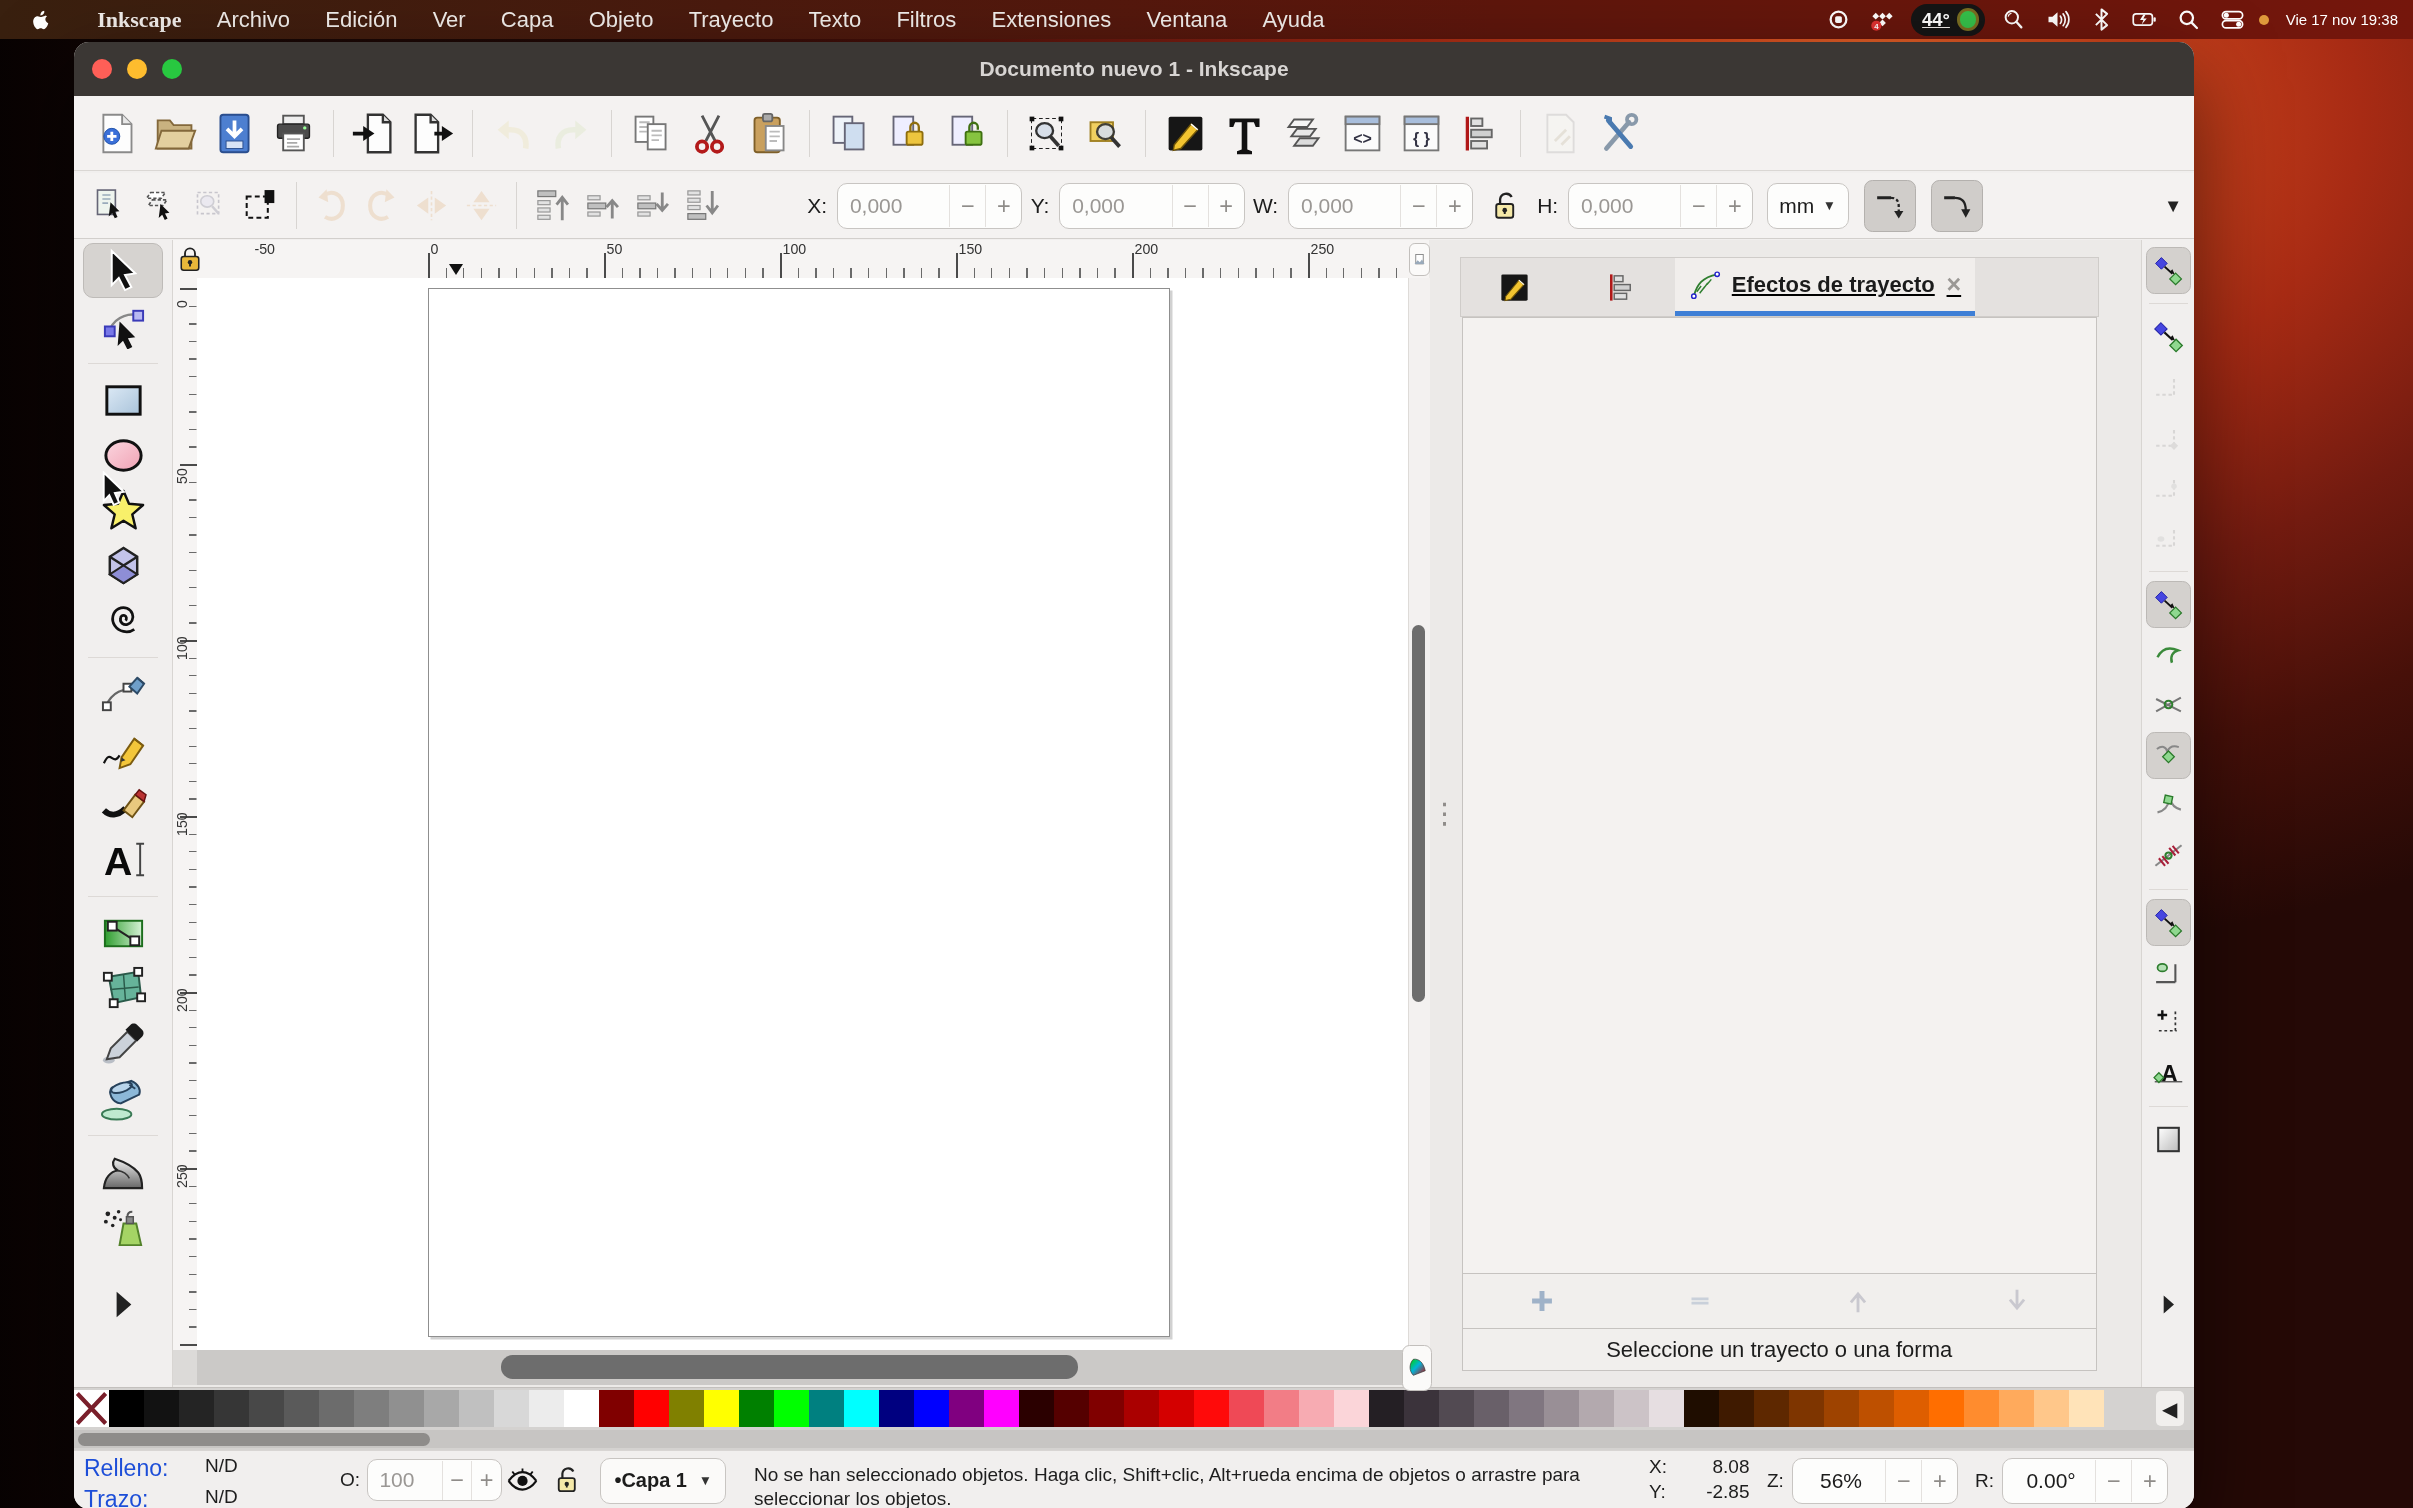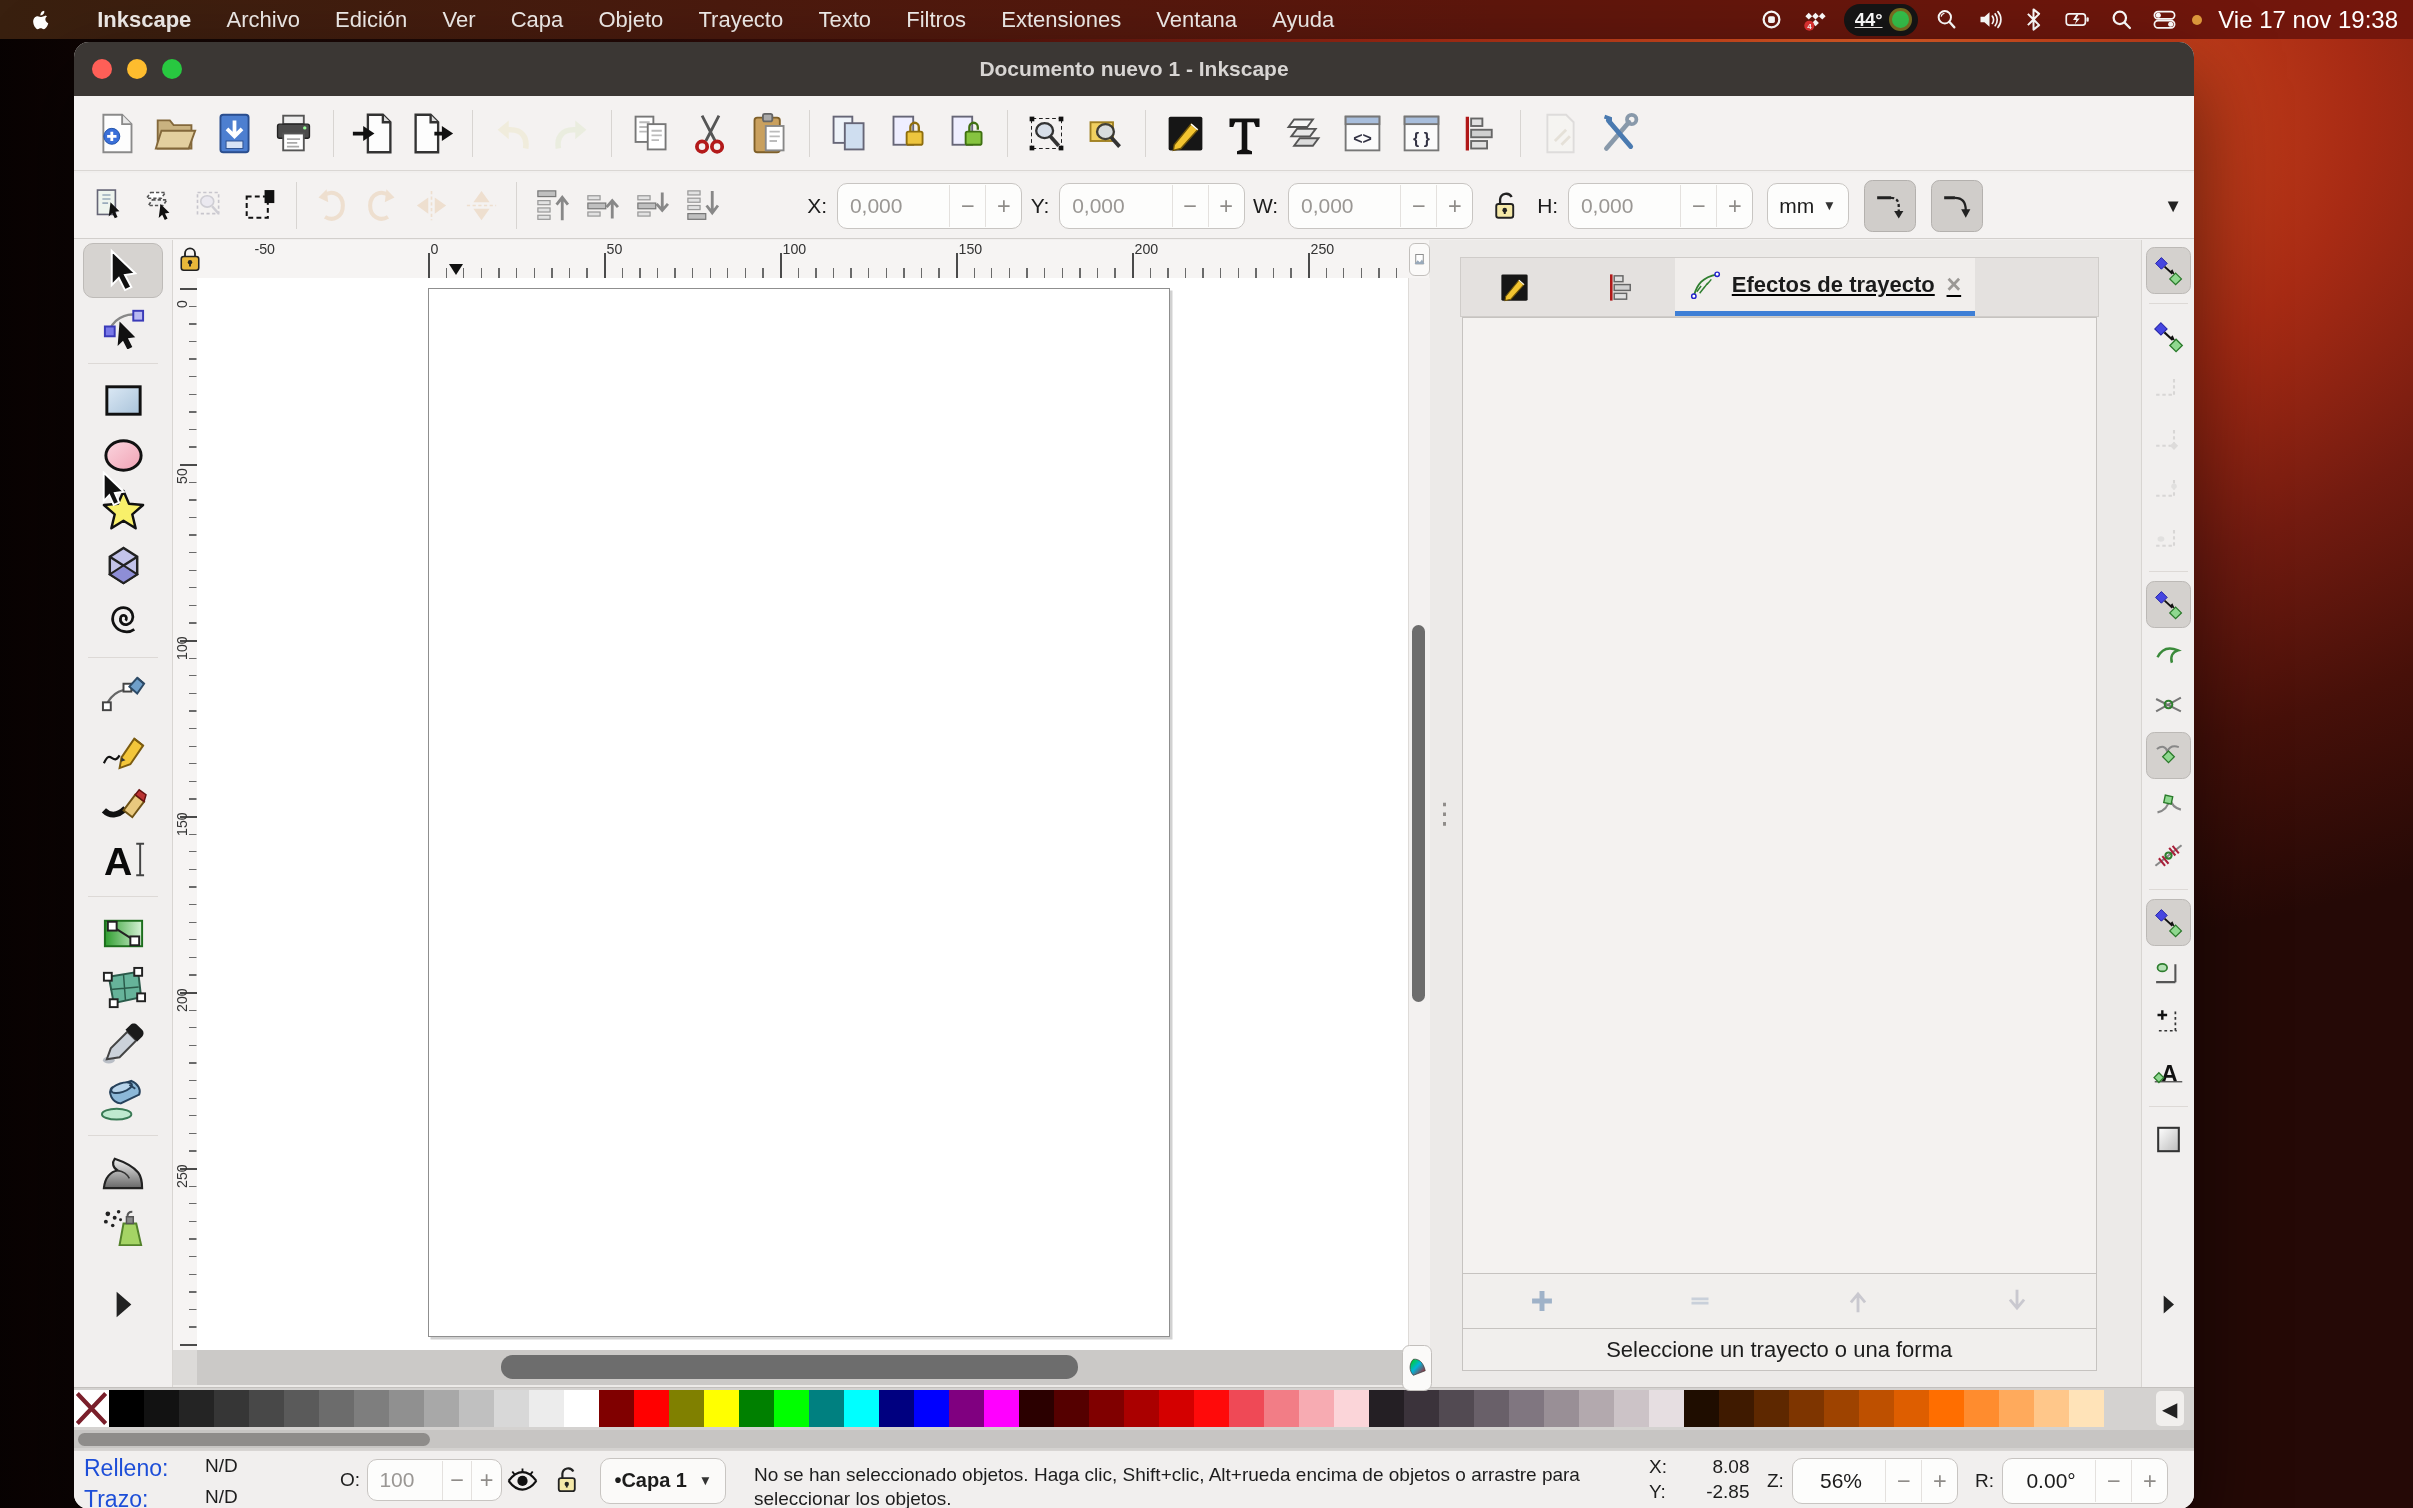--- a/index.html
+++ b/index.html
@@ -6,31 +6,31 @@
     font-family:"Liberation Sans",sans-serif;-webkit-font-smoothing:antialiased;}
   #screen{position:relative;width:2413px;height:1508px;
     background:
       linear-gradient(90deg, rgba(5,2,2,.9) 0%, rgba(10,4,3,.45) 12%, rgba(0,0,0,0) 30%),
       radial-gradient(1257px 838px at 78% 8%, #f07430 0%, #d34a1e 16%, #a82b14 38%, #731b10 58%, #471009 78%, #250906 100%),
       #1a0705;}
   
   #menubar{position:absolute;left:0;top:0;width:2413px;height:39px;display:flex;align-items:center;
     background:linear-gradient(90deg,#39200f 0%,#4b1a0e 30%,#5e160c 62%,#75160c 100%);color:#f3efec;}
   .menu-item{padding:0 17.6px;font-size:22px;line-height:39px;cursor:default;}
-  .menu-item.app{font-weight:bold;padding-left:15px;}
+  .menu-item.app{font-weight:bold;padding-left:15px;font-family:Liberation Serif, serif;}
   #apple-menu{width:47px;display:flex;justify-content:center;align-items:center;}
   #menu-right{margin-left:auto;display:flex;align-items:center;gap:6.7px;padding-right:15px;}
   .mstatus{width:37px;height:34px;display:flex;align-items:center;justify-content:center;position:relative;}
   .mstatus svg{width:27px;height:27px;}
   #battery-widget{display:flex;align-items:center;gap:6.7px;background:#151515;border-radius:17px;
     height:32px;padding:0 5.9px 0 11px;margin:0 3.4px;text-decoration:underline;}
   #battery-widget .deg{color:#fff;font-size:18.4px;font-weight:bold;}
   #battery-widget .gauge{width:22.6px;height:22.6px;border-radius:50%;background:#35c04a;border:3.4px solid #7a6e22;box-sizing:border-box;}
   #notif-dot{width:10px;height:10px;border-radius:50%;background:#e09a3c;margin:0 5px 0 1.7px;}
-  #clock{font-size:24px;color:#fff;padding-left:5px;white-space:nowrap;}
+  #clock{font-size:15px;color:#fff;padding-left:5px;white-space:nowrap;}
   
   #window{position:absolute;left:74px;top:42px;width:2120px;height:1467px;border-radius:15px;
     background:#f1efee;box-shadow:0 34px 84px rgba(0,0,0,.55);overflow:hidden;}
   #titlebar{position:absolute;left:0;top:0;width:100%;height:54px;background:#3b3734;
     display:flex;align-items:center;justify-content:center;border-bottom:0.8px solid #262421;}
   #traffic{position:absolute;left:18.4px;top:17px;display:flex;gap:15px;}
   .tl{width:20px;height:20px;border-radius:50%;}
   #title-text{color:#d8d5d3;font-size:21px;font-weight:bold;}
   
   #commandbar{position:absolute;left:0;top:54px;width:100%;height:75px;background:#f4f2f1;

